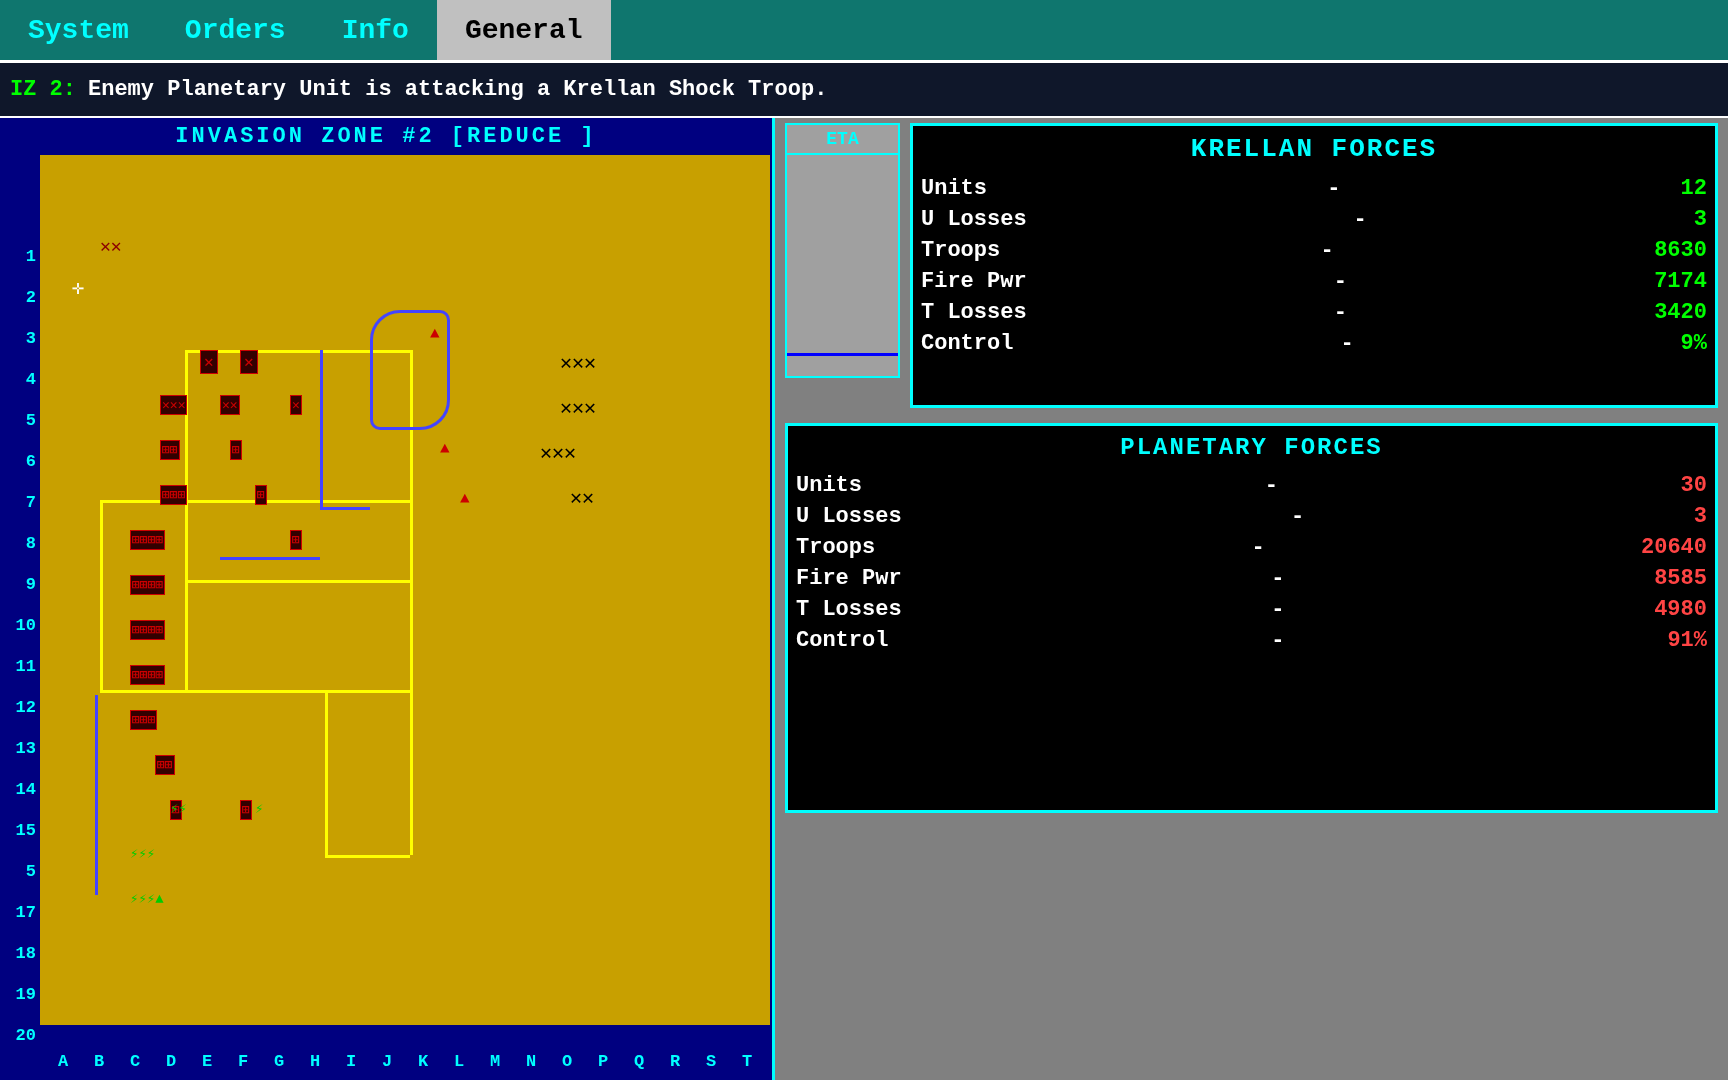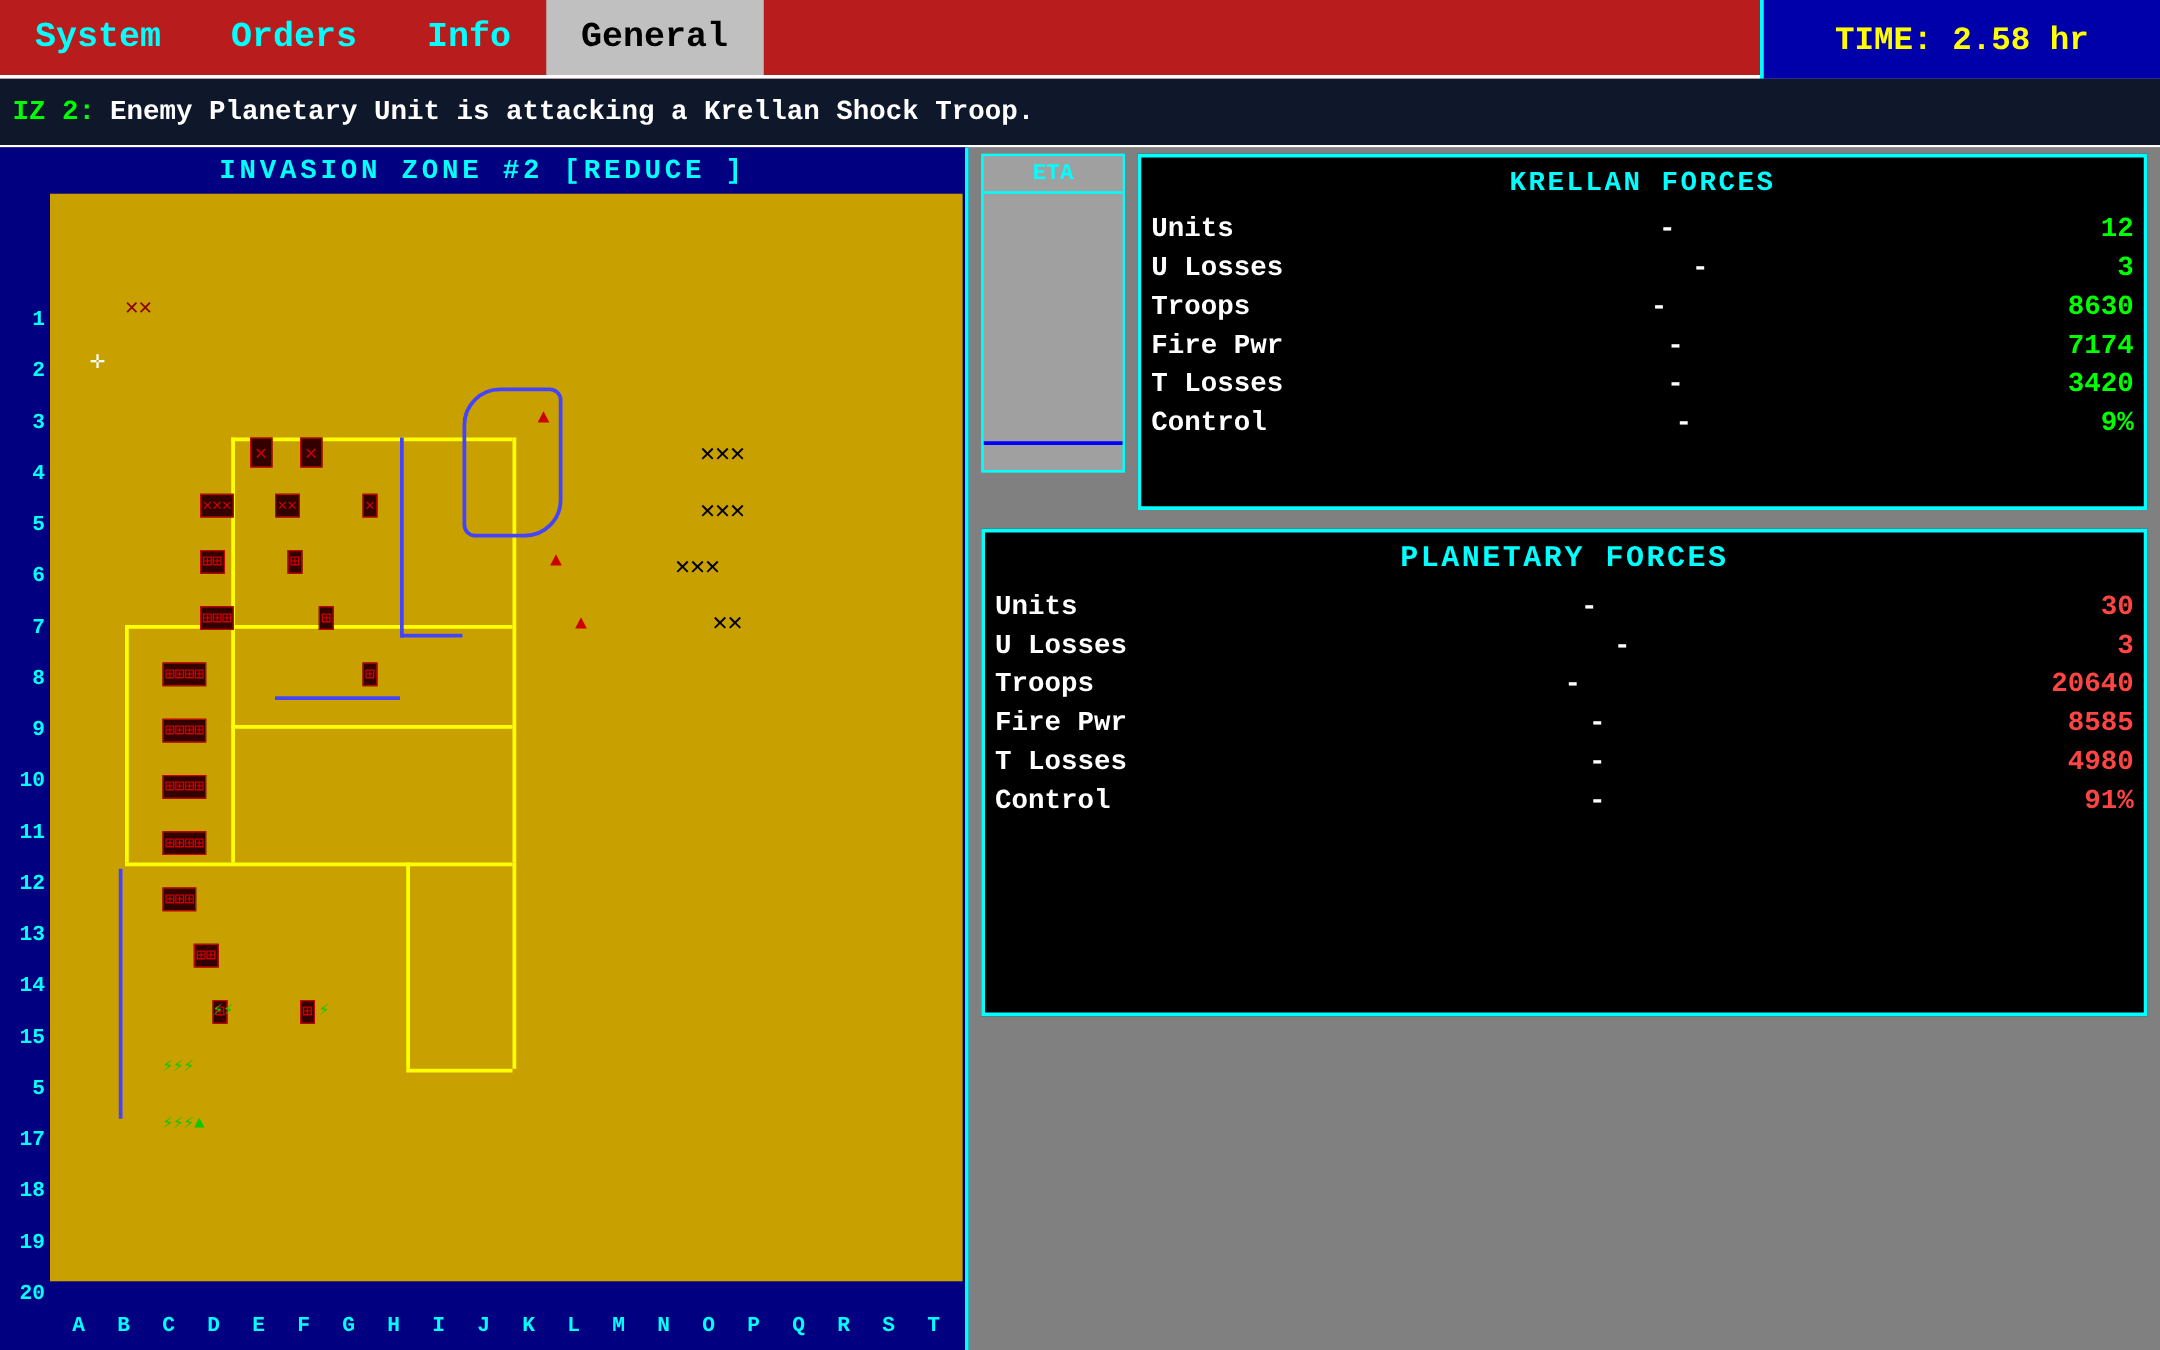--- a/index.html
+++ b/index.html
@@ -10,21 +10,21 @@
       font-family: 'Courier New', Courier, monospace;
       overflow: hidden;
       position: relative;
     }
 
     
     #menu-bar {
       position: absolute;
       top: 0; left: 0; right: 0;
       height: 63px;
-      background: #b91c1c;
+      background: #0f766e;
       display: flex;
       align-items: center;
       border-bottom: 3px solid #fff;
     }
     .menu-item {
       color: #00ffff;
       font-size: 28px;
       font-weight: bold;
       padding: 0 28px;
       cursor: pointer;
@@ -189,21 +189,21 @@
       top: 5px;
       left: 135px;
       right: 10px;
       height: 285px;
       background: #000;
       border: 3px solid #00ffff;
       padding: 8px;
     }
     #krellan-title {
       color: #00ffff;
-      font-size: 22px;
+      font-size: 26px;
       font-weight: bold;
       text-align: center;
       margin-bottom: 12px;
       letter-spacing: 2px;
     }
 
     
     #planetary-box {
       position: absolute;
       top: 305px;
@@ -257,23 +257,20 @@
     }
   </style>
 </head>
 <body>
 
 <div id="menu-bar">
   <div class="menu-item">System</div>
   <div class="menu-item">Orders</div>
   <div class="menu-item">Info</div>
   <div class="menu-item active">General</div>
-  <div id="time-display">
-    <span>TIME:</span>&nbsp;<span>2.58 hr</span>
-  </div>
 </div>
 
 <div id="status-bar">
   <span id="status-label">IZ 2:</span>
   <span id="status-text">Enemy Planetary Unit is attacking a Krellan Shock Troop.</span>
 </div>
 
 <div id="main-area">
 
   <div id="map-section">

